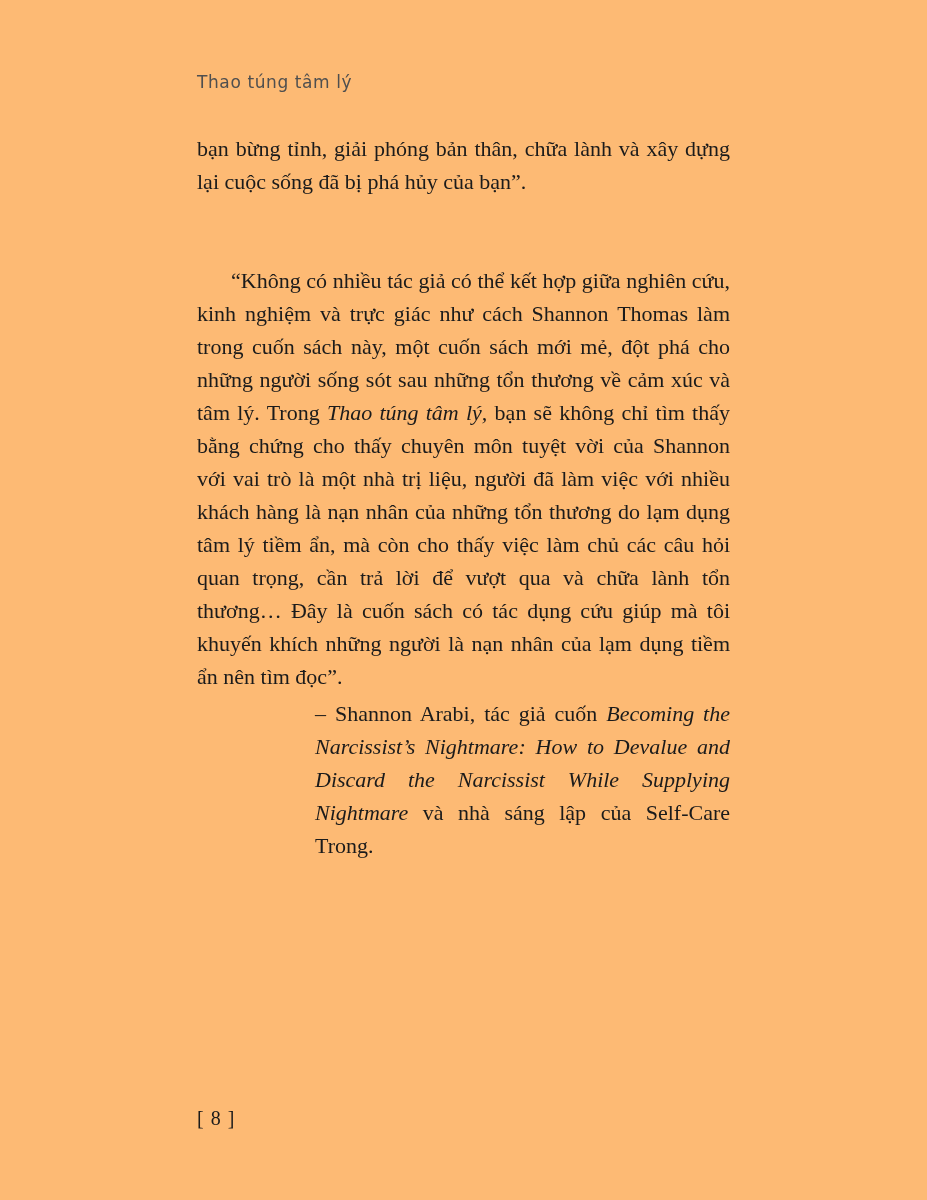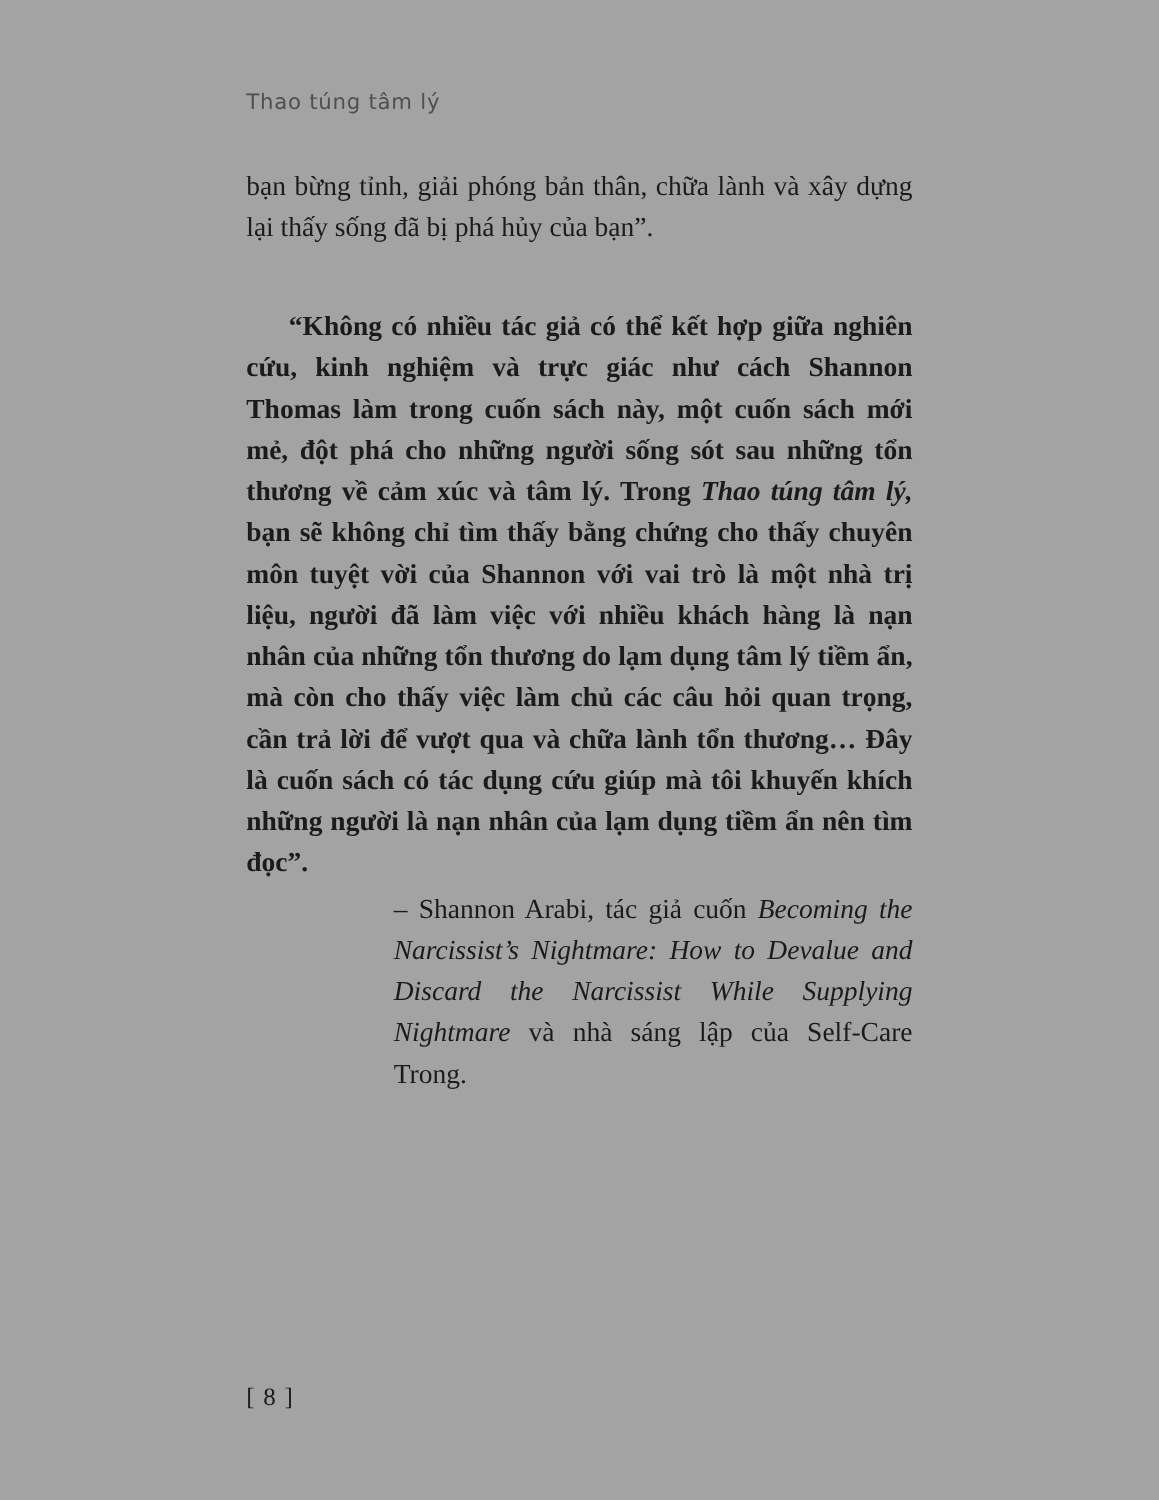--- a/index.html
+++ b/index.html
@@ -5,21 +5,21 @@
   html, body {
     margin: 0;
     padding: 0;
     background: #ffffff;
   }
   .page {
     position: relative;
     width: 927px;
     height: 1200px;
     box-sizing: border-box;
-    background: #a3a3a3;
+    background: #fdba74;
     padding: 72px 197px 0 197px;
     font-family: "Liberation Serif", "DejaVu Serif", serif;
     color: #1b1b1b;
     overflow: hidden;
   }
   .running-header {
     font-family: "DejaVu Sans", "Liberation Sans", sans-serif;
     font-size: 17px;
     letter-spacing: 0.6px;
     color: #4f4f4f;
@@ -33,44 +33,43 @@
     margin: 0;
     text-align: justify;
   }
   .quote-para-1 {
     margin-bottom: 12px;
   }
   .attribution {
     margin-left: 118px;
   }
   .quote-para-2 {
-    margin-top: 46px;
+    margin-top: 66px;
     margin-bottom: 4px;
     text-indent: 34px;
-    font-weight: bold;
   }
   .page-number {
     position: absolute;
     left: 197px;
     bottom: 70px;
     font-size: 20px;
     letter-spacing: 1px;
     color: #1b1b1b;
   }
 </style>
 </head>
 <body>
 
 <div class="page">
 
   <div class="running-header">Thao túng tâm lý</div>
 
   <div class="body-text">
 
-    <p class="quote-para-1">bạn bừng tỉnh, giải phóng bản thân, chữa lành và xây dựng lại thấy sống đã bị phá hủy của bạn”.</p>
+    <p class="quote-para-1">bạn bừng tỉnh, giải phóng bản thân, chữa lành và xây dựng lại cuộc sống đã bị phá hủy của bạn”.</p>
 
 
     <p class="quote-para-2"><span>“Không có nhiều tác giả có thể kết hợp giữa nghiên cứu, kinh nghiệm và trực giác như cách Shannon Thomas làm trong cuốn sách này, một cuốn sách mới mẻ, đột phá cho những người sống sót sau những tổn thương về cảm xúc và tâm lý. Trong </span><span style="font-style: italic;">Thao túng tâm lý,</span><span> bạn sẽ không chỉ tìm thấy bằng chứng cho thấy chuyên môn tuyệt vời của Shannon với vai trò là một nhà trị liệu, người đã làm việc với nhiều khách hàng là nạn nhân của những tổn thương do lạm dụng tâm lý tiềm ẩn, mà còn cho thấy việc làm chủ các câu hỏi quan trọng, cần trả lời để vượt qua và chữa lành tổn thương… Đây là cuốn sách có tác dụng cứu giúp mà tôi khuyến khích những người là nạn nhân của lạm dụng tiềm ẩn nên tìm đọc”.</span></p>
 
     <p class="attribution"><span>– Shannon Arabi, tác giả cuốn </span><span style="font-style: italic;">Becoming the Narcissist’s Nightmare: How to Devalue and Discard the Narcissist While Supplying Nightmare</span><span> và nhà sáng lập của Self-Care Trong.</span></p>
 
   </div>
 
   <div class="page-number">[ 8 ]</div>
 

